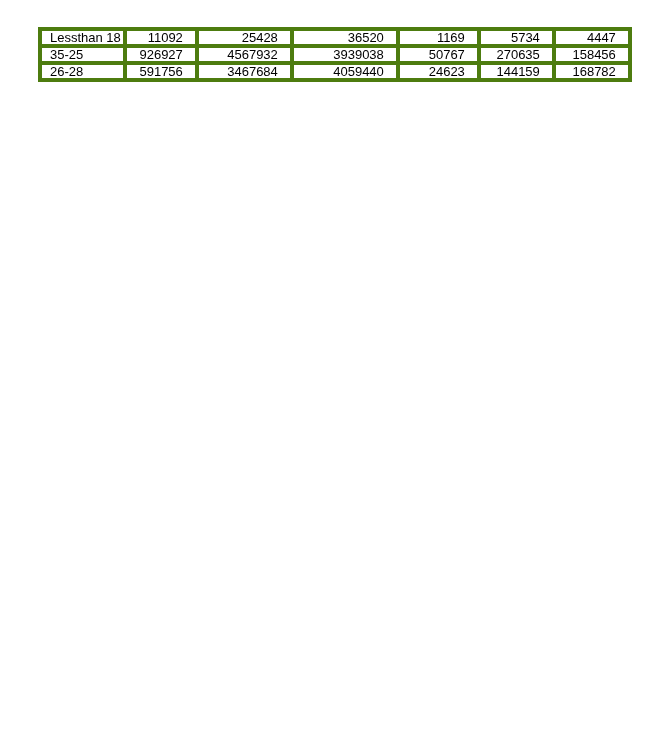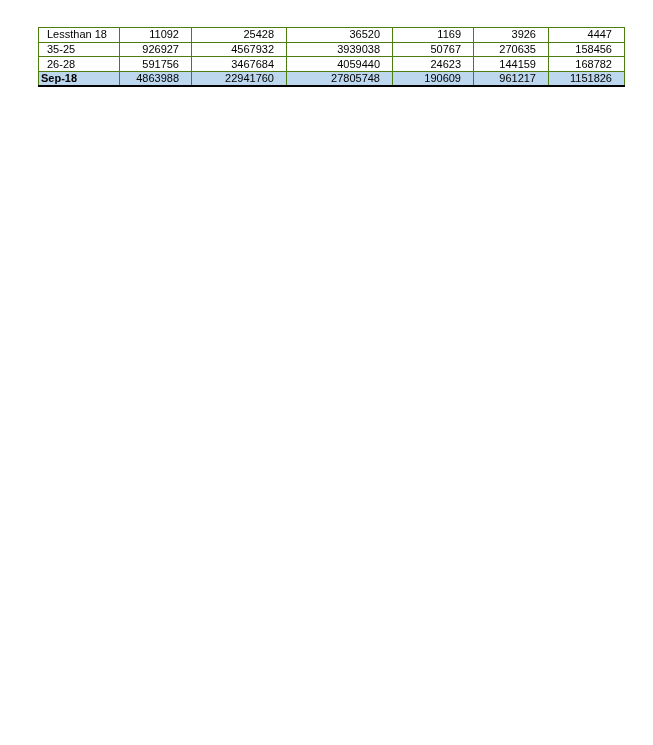--- a/index.html
+++ b/index.html
@@ -15,23 +15,23 @@
     width: 653px; height: 745px;
     background: #ffffff;
   }
   table.data-table {
     position: absolute;
     left: 38px; top: 27px;
     border-collapse: collapse;
     table-layout: fixed;
   }
   table.data-table td {
-    border: 1px solid #4d7c0f;
+    border: 4px solid #4d7c0f;
     height: 14.7px;
-    font-size: 11px;
+    font-size: 13px;
     line-height: 1;
     color: #000000;
     white-space: nowrap;
     overflow: hidden;
     vertical-align: middle;
     background: #ffffff;
   }
   td.label-cell { text-align: left;  padding: 0 2px 0 8px; }
   td.value-cell { text-align: right; padding: 0 12px 0 2px; }
   tr.total-row td { background: var(--accent-fill, #BDD7EE); border-bottom: 2px solid #000000; }
@@ -51,45 +51,36 @@
       <col style="width:75px">
       <col style="width:76px">
     </colgroup>
     <tbody>
         <tr>
           <td class="label-cell">Lessthan 18</td>
           <td class="value-cell">11092</td>
           <td class="value-cell">25428</td>
           <td class="value-cell">36520</td>
           <td class="value-cell">1169</td>
-          <td class="value-cell">3926</td>
+          <td class="value-cell">5734</td>
           <td class="value-cell">4447</td>
         </tr>
         <tr>
           <td class="label-cell">35-25</td>
           <td class="value-cell">926927</td>
           <td class="value-cell">4567932</td>
           <td class="value-cell">3939038</td>
           <td class="value-cell">50767</td>
           <td class="value-cell">270635</td>
           <td class="value-cell">158456</td>
         </tr>
         <tr>
           <td class="label-cell">26-28</td>
           <td class="value-cell">591756</td>
           <td class="value-cell">3467684</td>
           <td class="value-cell">4059440</td>
           <td class="value-cell">24623</td>
           <td class="value-cell">144159</td>
           <td class="value-cell">168782</td>
         </tr>
-        <tr class="total-row">
-          <td class="label-cell">Sep-18</td>
-          <td class="value-cell">4863988</td>
-          <td class="value-cell">22941760</td>
-          <td class="value-cell">27805748</td>
-          <td class="value-cell">190609</td>
-          <td class="value-cell">961217</td>
-          <td class="value-cell">1151826</td>
-        </tr>
       </tbody>
   </table>
 </div>
 
 </body></html>

